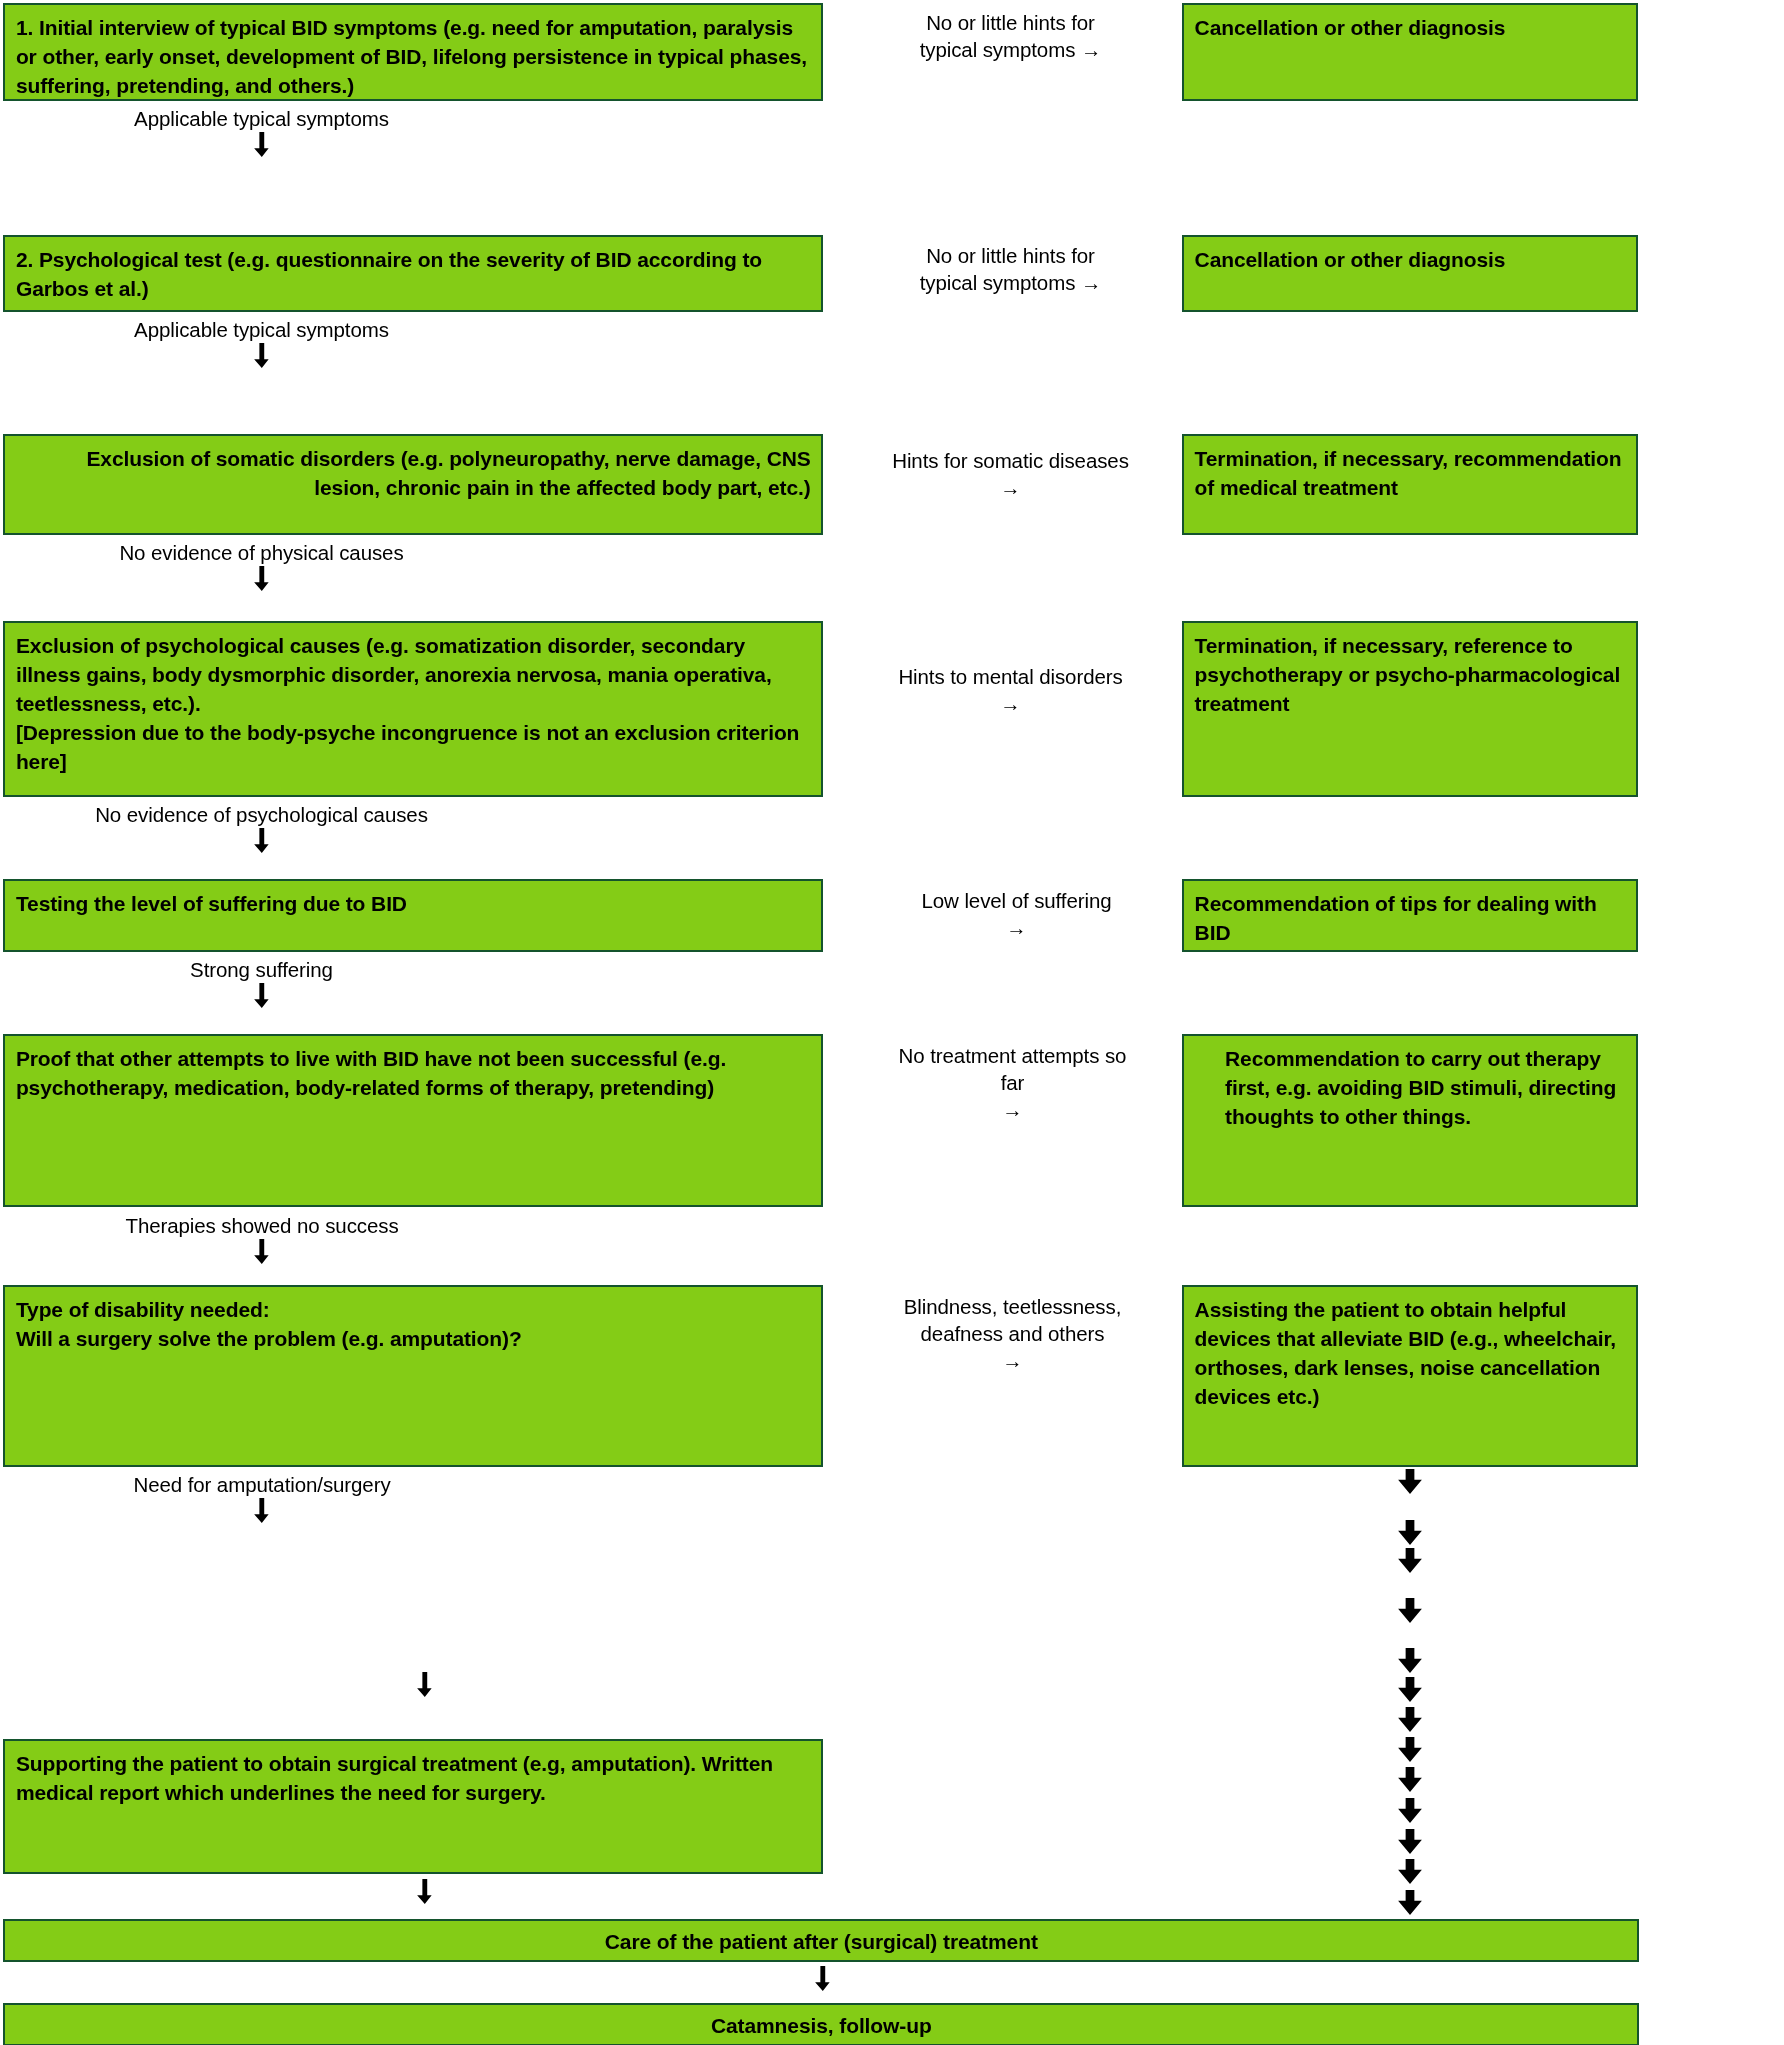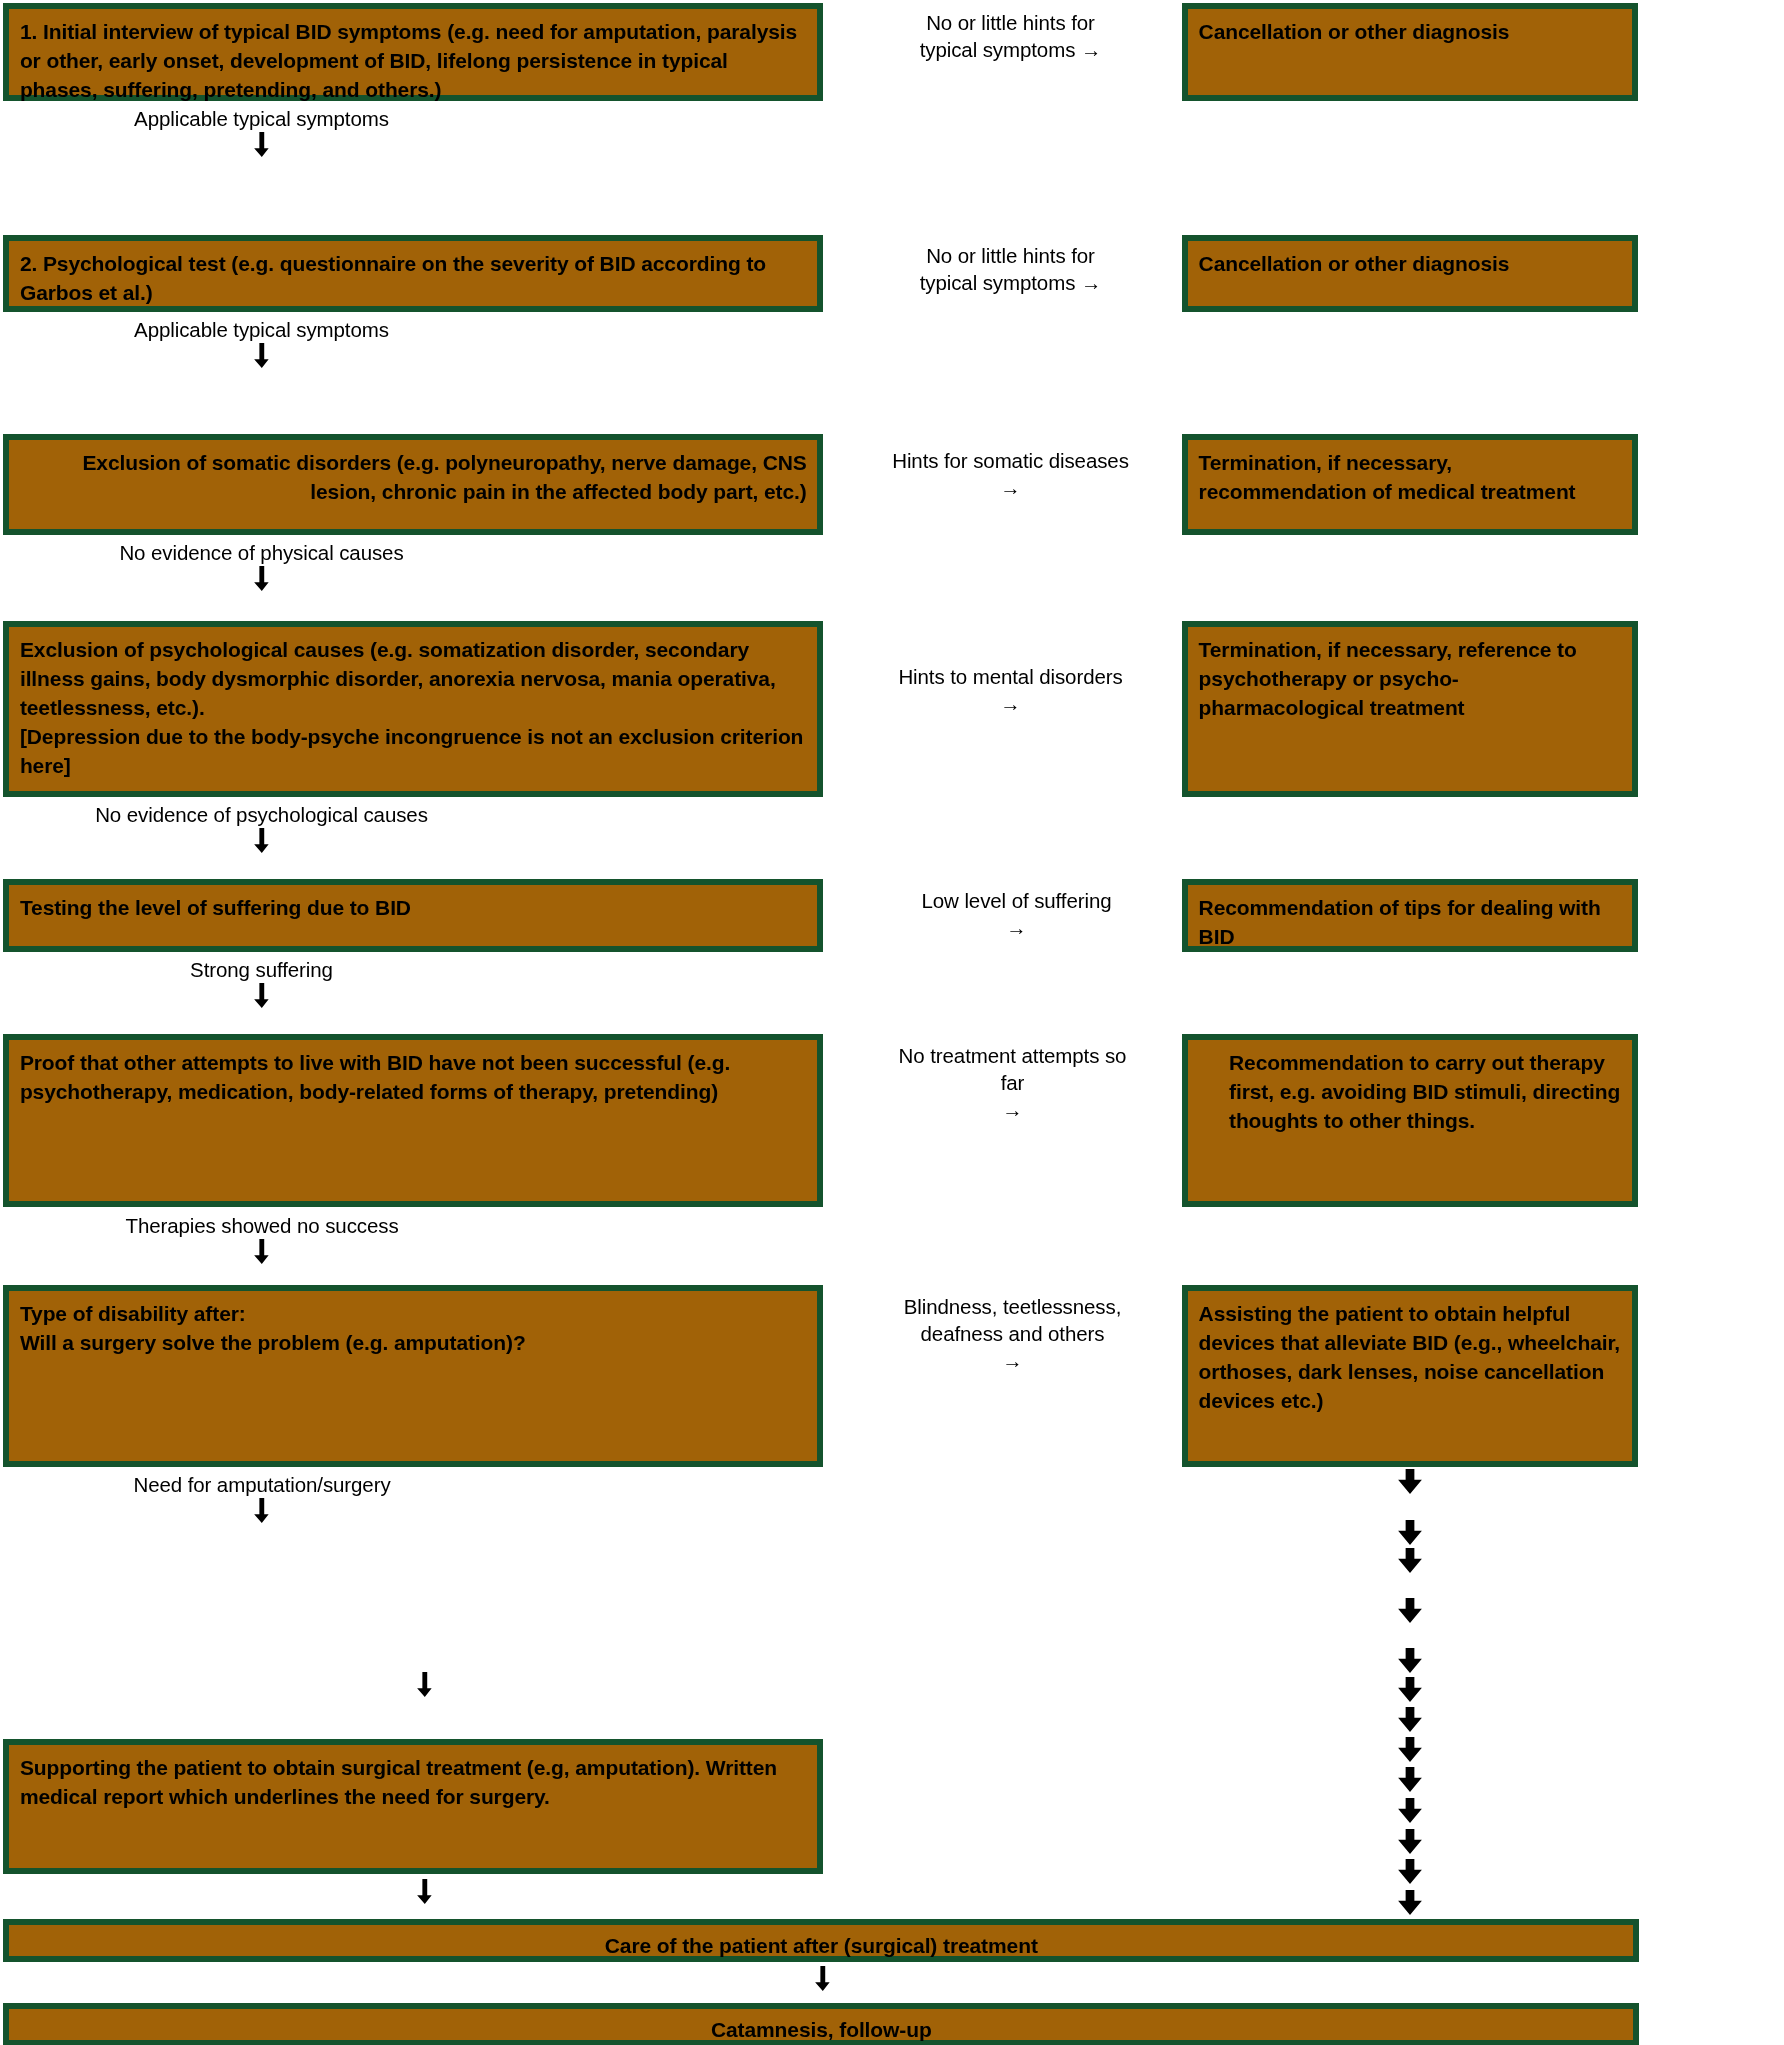--- a/index.html
+++ b/index.html
@@ -15,22 +15,22 @@
     position: relative;
     width: 1785px;
     height: 2051px;
     background: #ffffff;
     overflow: hidden;
   }
   
   .box {
     position: absolute;
     box-sizing: border-box;
-    border: 6px solid #14532d;
-    background: #a16207;
+    border: 2px solid #14532d;
+    background: #84cc16;
     padding: 9px 10.6px 9px 10.6px;
   }
   .box .txt {
     font-weight: bold;
     font-size: 21px;
     line-height: 1.38;
     white-space: pre-line;
     letter-spacing: -0.1px;
   }
   
@@ -161,21 +161,21 @@
   </div>
 
   <div class="vstep" style="left:82px; top:1212px; width:360px;">
     <div class="edge-label" style="position:static;">Therapies showed no success</div>
     <svg width="19.6" height="25" viewBox="0 0 48 62" aria-hidden="true">
       <path d="M18 0 h12 v40 h11 L24 62 L5 40 h13 z" fill="#000"></path>
     </svg>
   </div>
 
   <div class="box" style="left:3.3px; top:1285px; width:820px; height:182px;">
-    <div class="txt">Type of disability after:
+    <div class="txt">Type of disability needed:
 Will a surgery solve the problem (e.g. amputation)?</div>
   </div>
   <div class="edge-label" style="left:851px; top:1293px; width:323px;">Blindness, teetlessness,
 deafness and others
 →</div>
   <div class="box" style="left:1182px; top:1285px; width:456px; height:182px;">
     <div class="txt">Assisting the patient to obtain helpful devices that alleviate BID (e.g., wheelchair, orthoses, dark lenses, noise cancellation devices etc.)</div>
   </div>
 
   <div class="vstep" style="left:82px; top:1471px; width:360px;">

